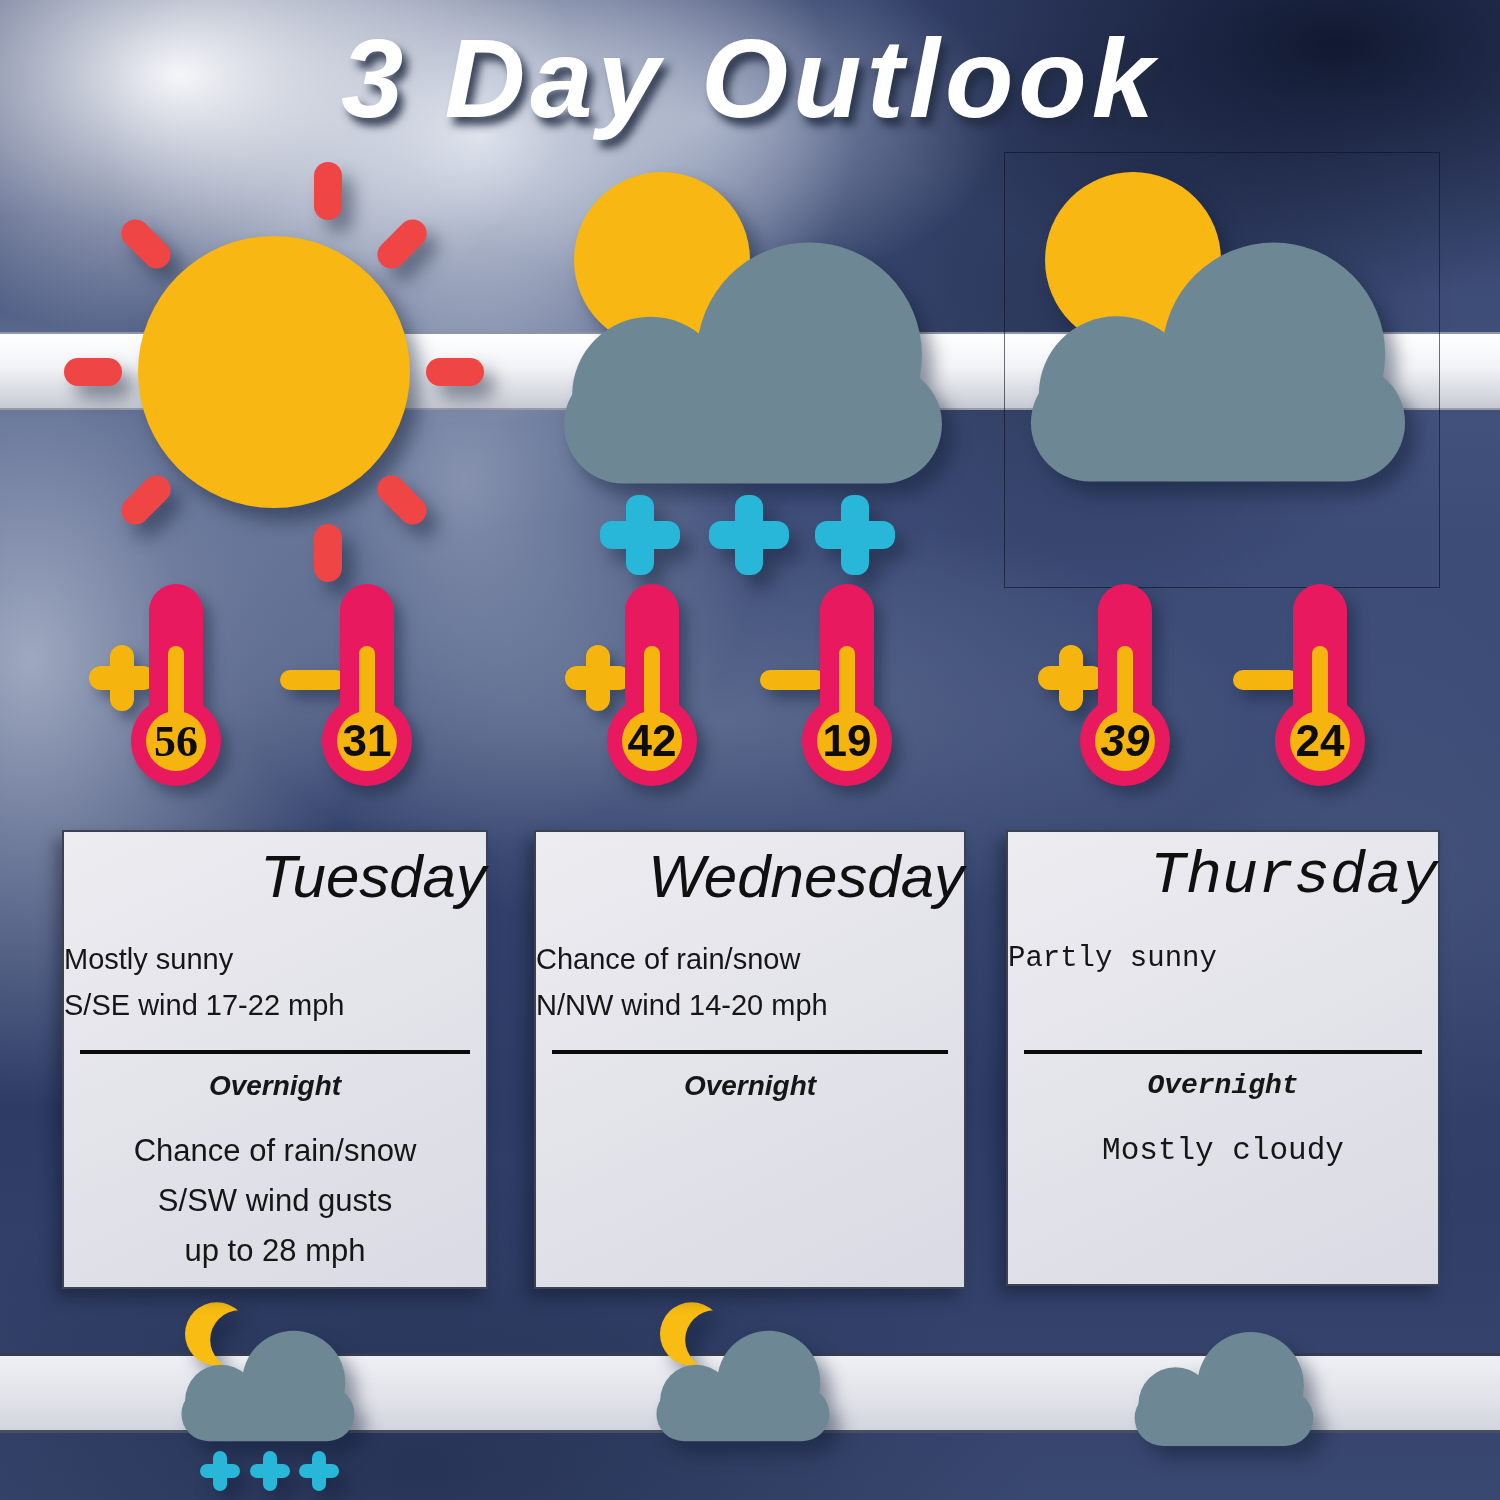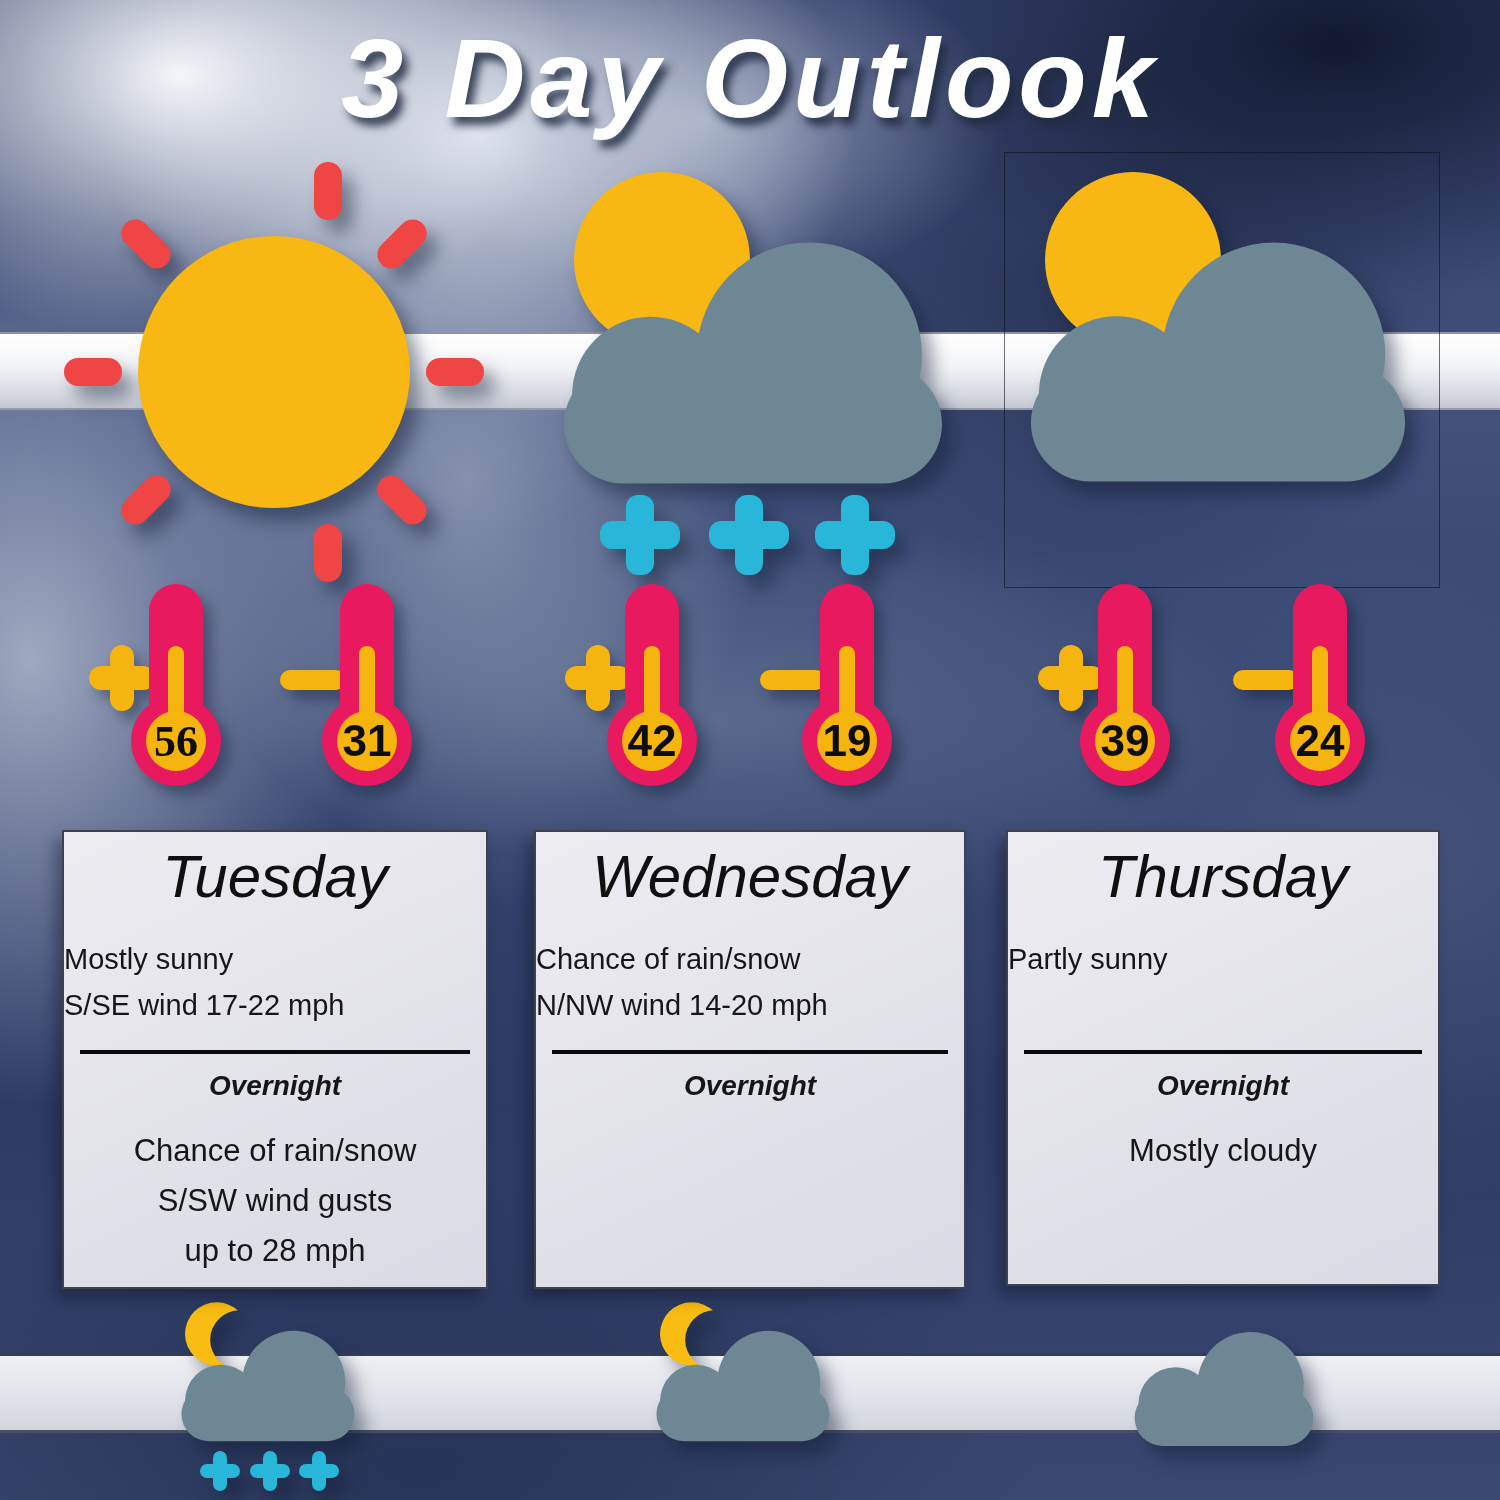--- a/index.html
+++ b/index.html
@@ -58,21 +58,21 @@
   .t-inner { position:absolute; left:47px; top:62px; width:16px; height:78px; background:#F6B40E; border-radius:8px; }
   .t-yc    { position:absolute; left:25px; top:127px; width:60px; height:60px; background:#F6B40E; border-radius:50%;
              display:flex; align-items:center; justify-content:center;
              font-size:44px; font-weight:bold; color:#0d0d0d; }
   .t-sign-plus  { left:-32px; top:61px; width:66px; height:66px; }
   .t-sign-minus { left:-32px; top:86px; width:66px; height:20px; }
   
   .card { position:absolute; top:830px; height:455px; z-index:3;
           background:linear-gradient(155deg,#edecf1 0%,#e3e3ea 50%,#d9dae3 100%);
           border:2px solid #3c4252; box-shadow:-7px 9px 14px rgba(8,14,32,.38); color:#161616; }
-  .card-title { position:absolute; top:10px; left:0; width:100%; text-align:center;
+  .card-title { position:absolute; top:10px; left:0; width:100%; text-align:right;
                 font-size:60px; font-style:italic; color:#101010; }
   .card-forecast { position:absolute; top:104px; left:0; width:100%; text-align:left;
                    font-size:29px; line-height:46px; }
   .card-divider { position:absolute; top:218px; left:16px; right:16px; height:4px; background:#0a0a0a; }
   .card-overnight-h { position:absolute; top:238px; left:0; width:100%; text-align:center;
                       font-size:28px; font-weight:bold; font-style:italic; }
   .card-overnight { position:absolute; top:294px; left:0; width:100%; text-align:center;
                     font-size:31px; line-height:50px; }
   svg { display:block; }
 </style>
@@ -148,21 +148,21 @@
     <div class="t-yc">42</div>
   </div>
   <div class="therm" style="left:792px;">
     <div class="xminus t-sign-minus"></div>
     <div class="t-stem"></div>
     <div class="t-bulb"></div>
     <div class="t-inner"></div>
     <div class="t-yc">19</div>
   </div>
 
-  <div class="therm" style="left:1070px;">
+  <div class="therm" style="left:1070px;font-style:italic;">
     <div class="xplus t-sign-plus"></div>
     <div class="t-stem"></div>
     <div class="t-bulb"></div>
     <div class="t-inner"></div>
     <div class="t-yc">39</div>
   </div>
   <div class="therm" style="left:1265px;">
     <div class="xminus t-sign-minus"></div>
     <div class="t-stem"></div>
     <div class="t-bulb"></div>
@@ -188,21 +188,21 @@
   <div class="card" style="left:534px; width:428px;">
     <div class="card-title">Wednesday</div>
     <div class="card-forecast">
       <div>Chance of rain/snow</div>
       <div>N/NW wind 14-20 mph</div>
     </div>
     <div class="card-divider"></div>
     <div class="card-overnight-h">Overnight</div>
   </div>
 
-  <div class="card" style="left:1006px; width:430px; height:452px;">
+  <div class="card" style="left:1006px; width:430px; height:452px;font-family:Liberation Mono, monospace;">
     <div class="card-title">Thursday</div>
     <div class="card-forecast">
       <div>Partly sunny</div>
     </div>
     <div class="card-divider"></div>
     <div class="card-overnight-h">Overnight</div>
     <div class="card-overnight">
       <div>Mostly cloudy</div>
     </div>
   </div>

